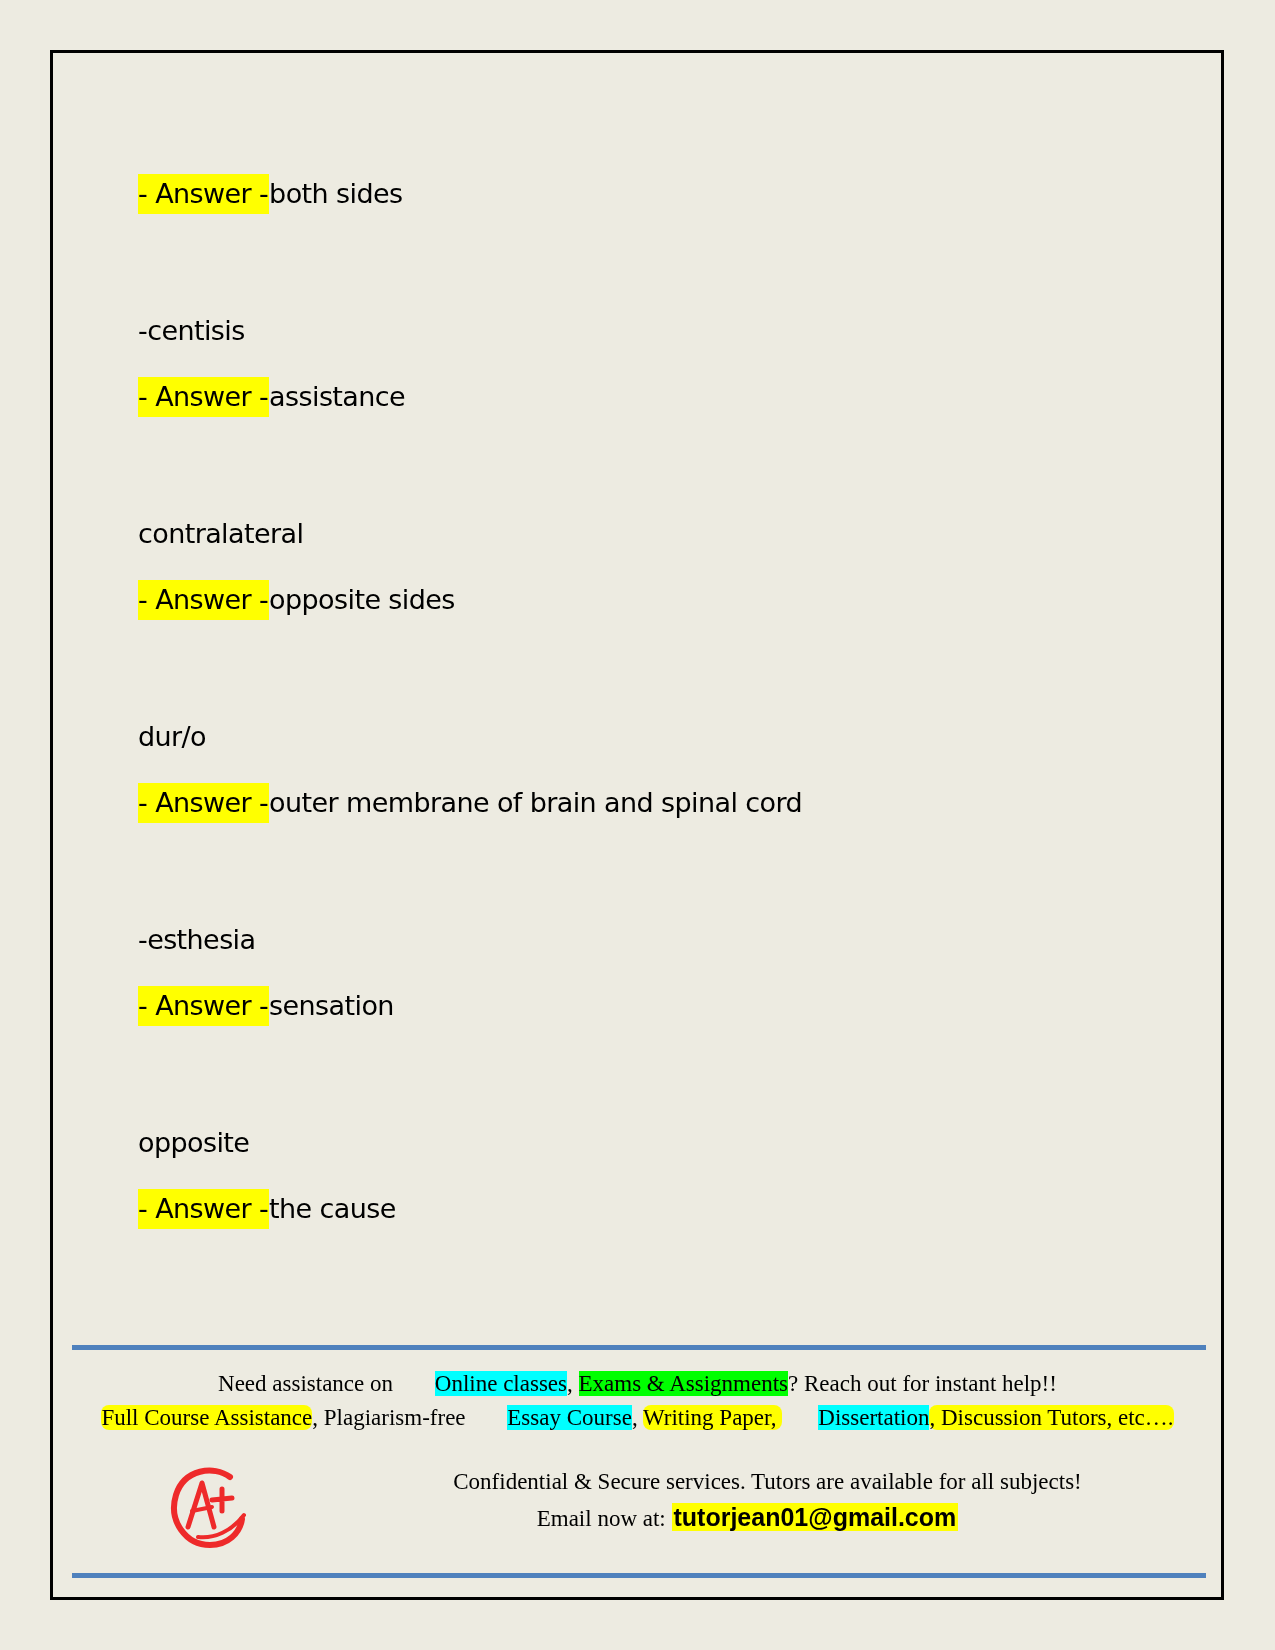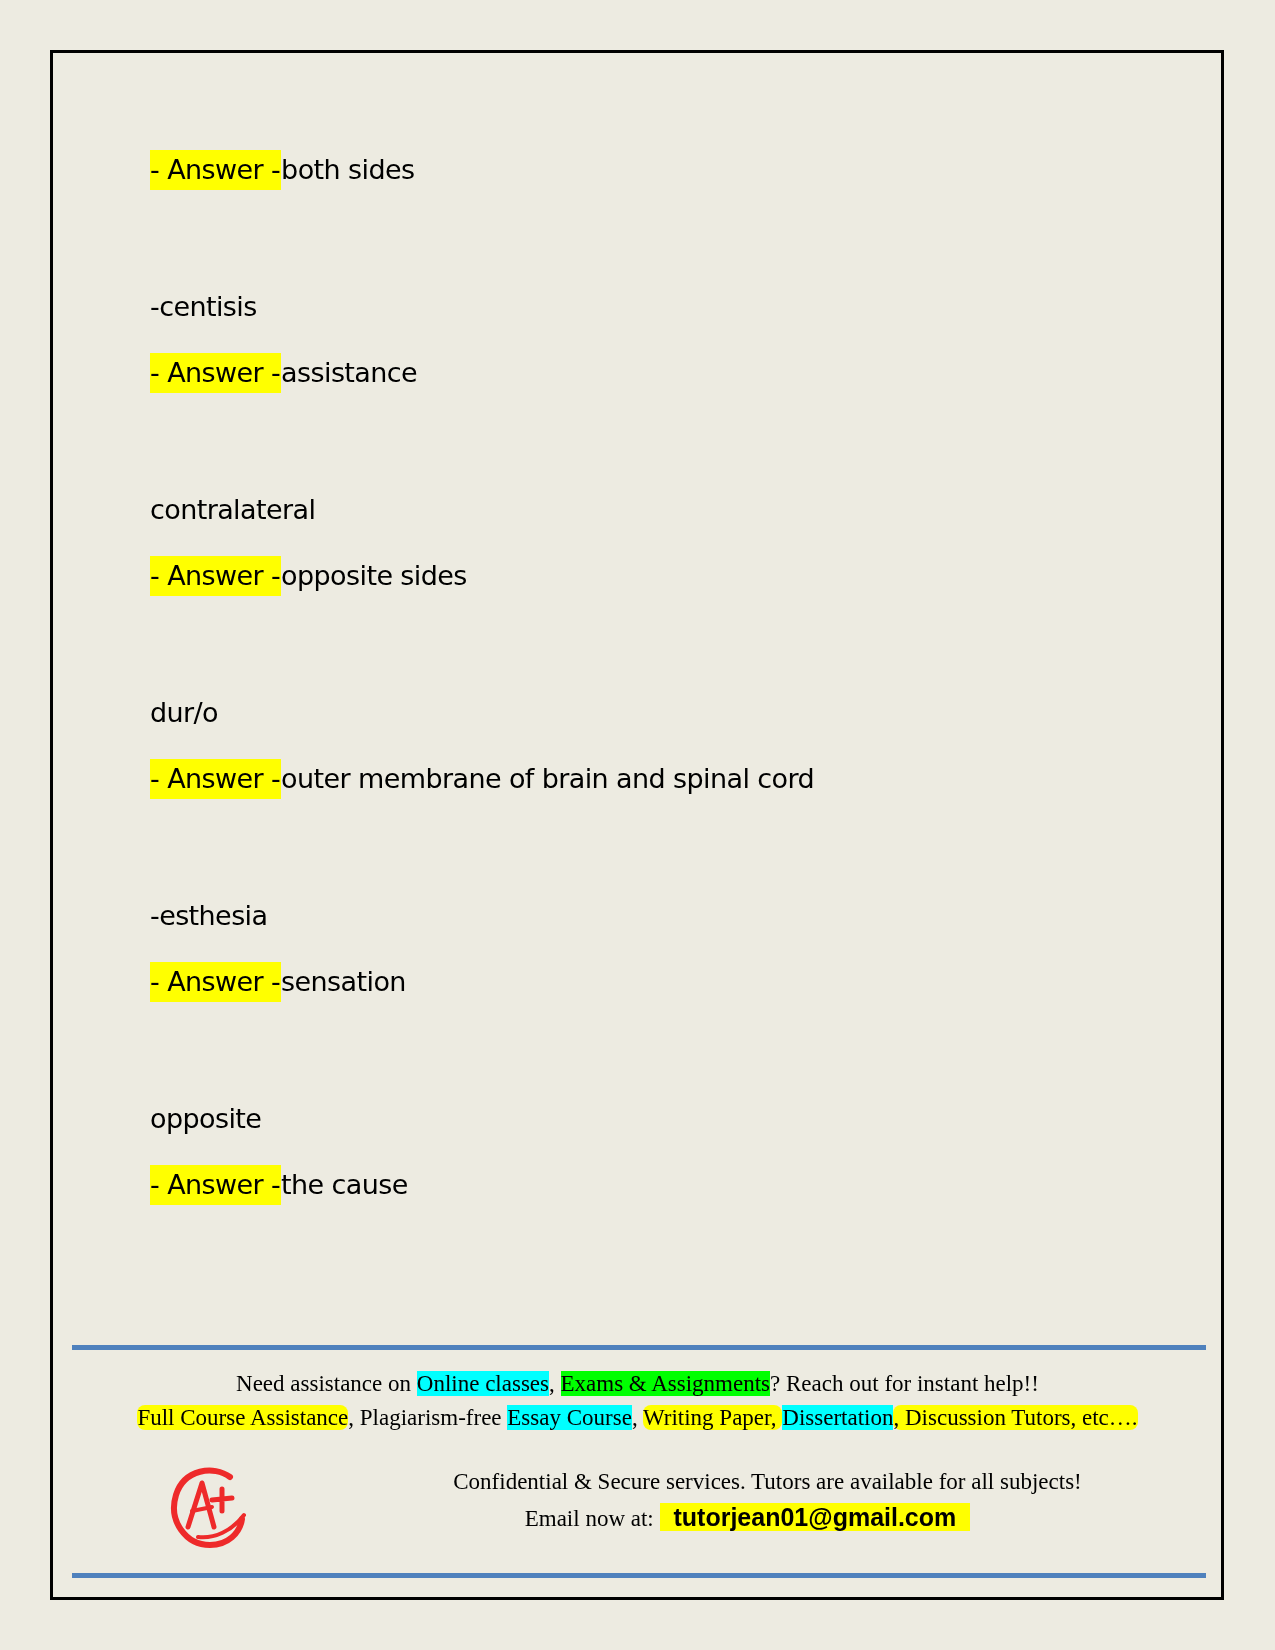--- a/index.html
+++ b/index.html
@@ -12,27 +12,28 @@
       color: #000;
     }
     .page-border {
       position: absolute;
       left: 50px; top: 50px;
       width: 1168px; height: 1544px;
       border: 3px solid #000;
     }
     .line {
       position: absolute;
-      left: 150px;
+      left: 138px;
       font-family: "DejaVu Sans", "Liberation Sans", sans-serif;
       font-size: 27px;
       line-height: 40px;
       height: 40px;
       white-space: nowrap;
       letter-spacing: -0.6px;
+      margin-top: 24px;
     }
     .answer-tag {
       background: #ffff00;
       display: inline-block;
       height: 40px;
       padding-right: 1px;
     }
     .blue-rule {
       position: absolute;
       left: 72px; width: 1134px;
@@ -41,29 +42,29 @@
     }
     .footer-line {
       position: absolute;
       left: 60px; width: 1155px;
       text-align: center;
       font-family: "Liberation Serif", "DejaVu Serif", serif;
       font-size: 23px;
       line-height: 34px;
       white-space: nowrap;
     }
-    .hl-cyan { background: #00ffff; }
+    .hl-cyan { background: #00ffff; margin-left: 36px; }
     .hl-green { background: #00ff00; }
     .hl-yellow { background: #ffff00; border-radius: 8px; }
     .email {
       font-family: "Liberation Sans", "DejaVu Sans", sans-serif;
       font-weight: bold;
       font-size: 25px;
       background: #ffff00;
-      padding: 0 14px;
+      padding: 0 2px;
     }
     .logo {
       position: absolute;
       left: 170px; top: 1465px;
       width: 78px; height: 84px;
     }
   </style>
 </head>
 <body>
 

